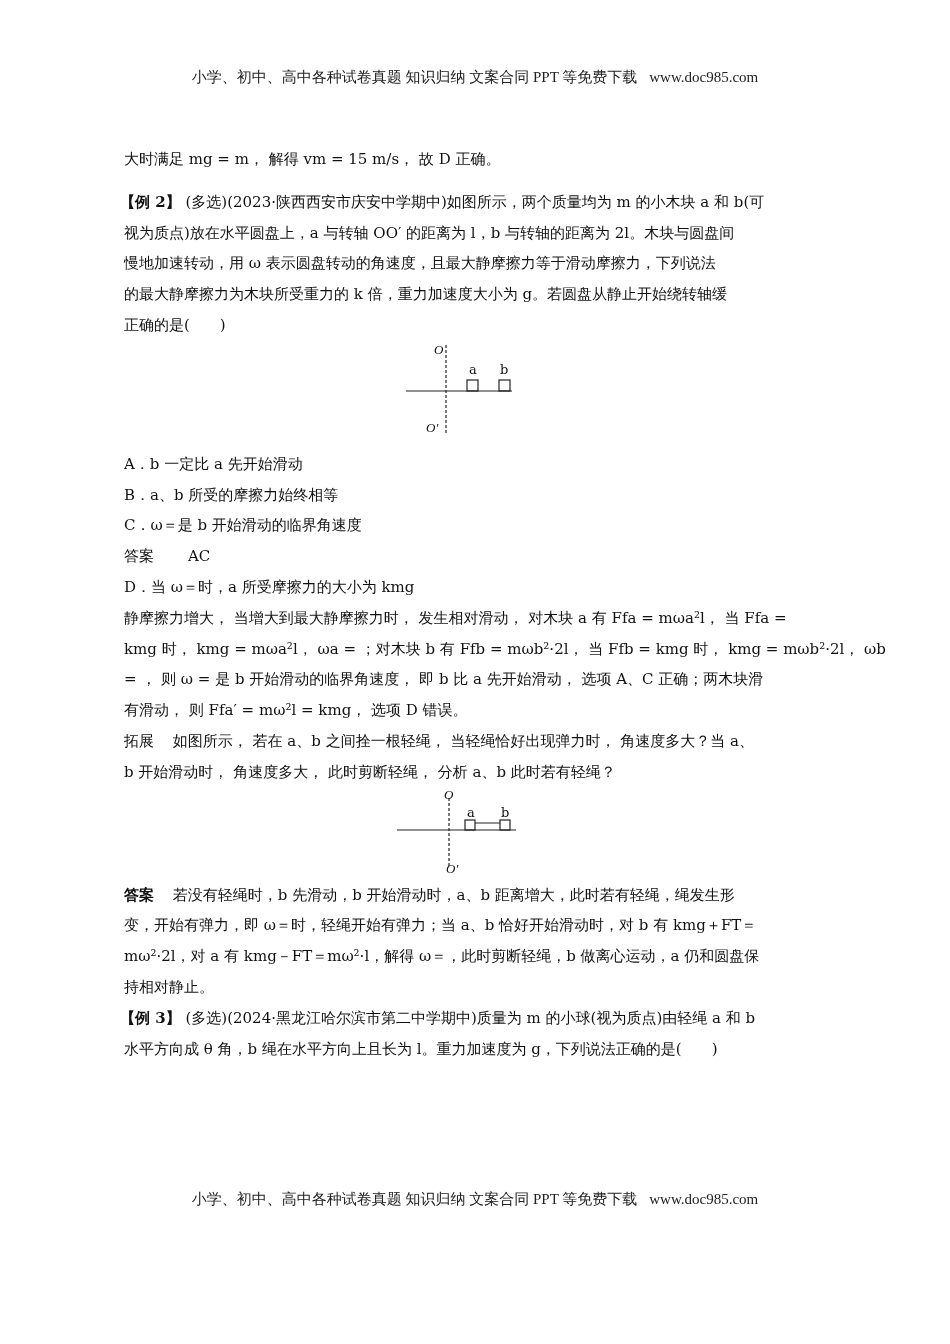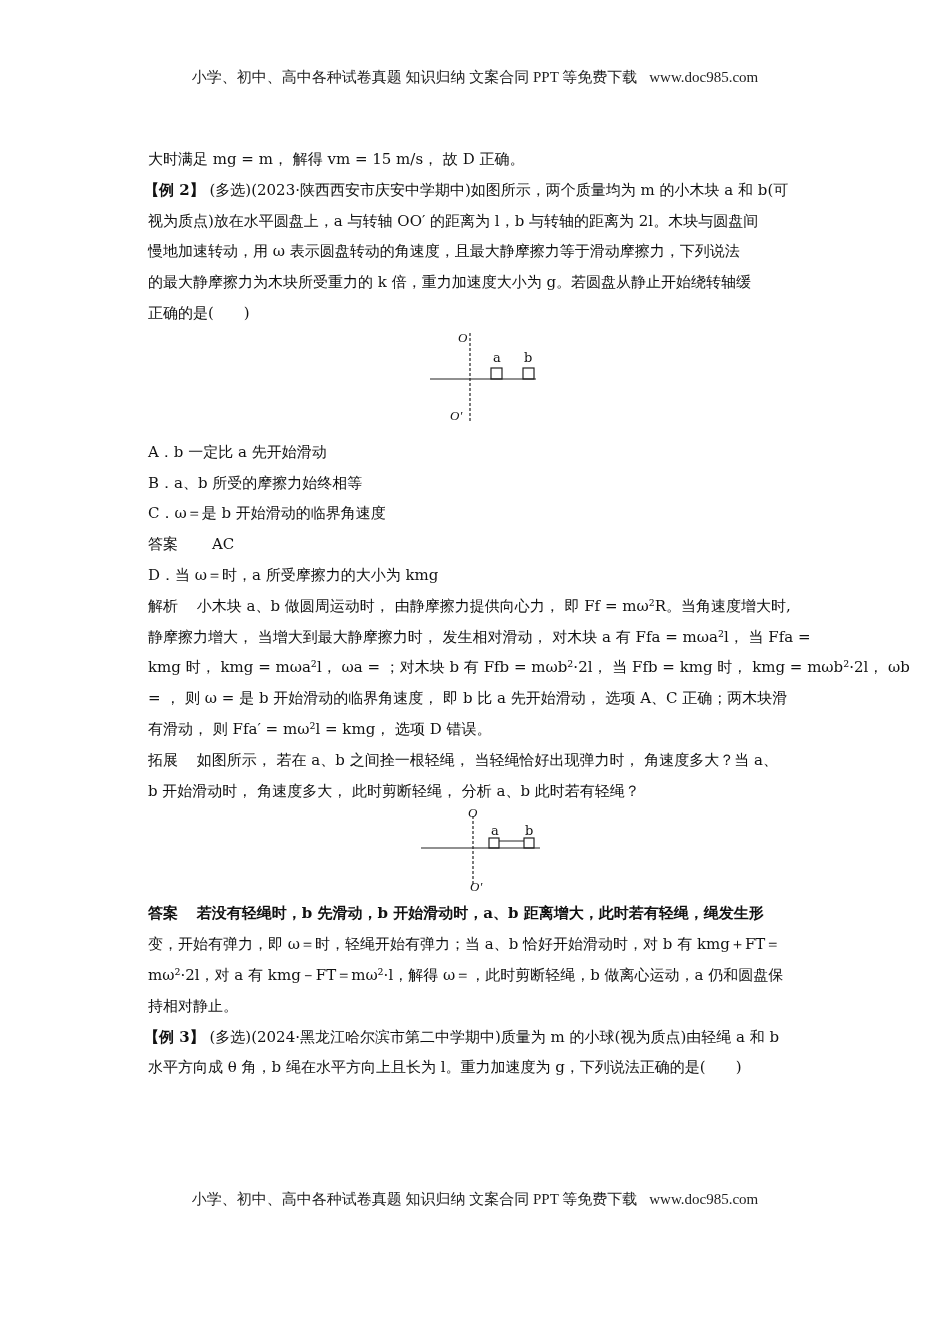--- a/index.html
+++ b/index.html
@@ -1,39 +1,39 @@
 <!DOCTYPE html>
 <html><head>
 <meta charset="utf-8">
 <style>
   html, body { margin:0; padding:0; background:#ffffff; }
   body { width:950px; height:1344px; position:relative; overflow:hidden;
          font-family:"DejaVu Serif","Liberation Serif",serif; color:#111; }
   .hdr { position:absolute; left:0; width:950px; text-align:center; font-size:15px;
          font-family:"Liberation Serif","DejaVu Serif",serif; color:#222; }
   .hdr .url { margin-left:12px;text-align:center; }
-  .content { position:absolute; left:148px; top:144px; width:675px; font-size:15px; line-height:30.8px; }
+  .content { position:absolute; left:124px; top:144px; width:675px; font-size:15px; line-height:30.8px; }
   .line { white-space:nowrap; height:30.8px; overflow:visible; }
   .it { font-style:italic; font-family:"Liberation Serif",serif; }
   .b { font-weight:bold; }
   .tag { font-weight:bold; }
   .fig { position:relative; margin:0 auto; }
   .gap { display:inline-block; width:34px; }
 </style>
 </head>
 <body>
 
 <div class="hdr" style="top:68px;">
   <span>小学、初中、高中各种试卷真题  知识归纳  文案合同  PPT 等免费下载</span><span class="url">www.doc985.com</span>
 </div>
 
 <div class="content">
   <div class="line">大时满足 mg = m， 解得 vm = 15 m/s， 故 D 正确。</div>
 
-  <div class="line" style="margin-left:-4px;">
+  <div class="line" style="margin-left:-4px;margin-top:12px;">
     <span class="tag">【例 2】</span>
     <span>(多选)(2023·陕西西安市庆安中学期中)如图所示，两个质量均为 m 的小木块 a 和 b(可</span>
   </div>
   <div class="line">视为质点)放在水平圆盘上，a 与转轴 OO′ 的距离为 l，b 与转轴的距离为 2l。木块与圆盘间</div>
   <div class="line">慢地加速转动，用 ω 表示圆盘转动的角速度，且最大静摩擦力等于滑动摩擦力，下列说法</div>
   <div class="line">的最大静摩擦力为木块所受重力的 k 倍，重力加速度大小为 g。若圆盘从静止开始绕转轴缓</div>
   <div class="line">正确的是(　　)</div>
 
   <div class="fig" style="width:675px;height:108px;">
     <svg width="675" height="108" style="position:absolute;left:0;top:0;">
@@ -49,24 +49,20 @@
   </div>
 
   <div class="line">A．b 一定比 a 先开始滑动</div>
   <div class="line">B．a、b 所受的摩擦力始终相等</div>
   <div class="line">C．ω＝是 b 开始滑动的临界角速度</div>
   <div class="line">
     <span>答案</span><span class="gap"></span><span>AC</span>
   </div>
   <div class="line">D．当 ω＝时，a 所受摩擦力的大小为 kmg</div>
 
-  <div class="line">
-    <span>解析</span>
-    <span style="margin-left:14px;">小木块 a、b 做圆周运动时， 由静摩擦力提供向心力， 即 Ff = mω²R。当角速度增大时,</span>
-  </div>
   <div class="line">静摩擦力增大， 当增大到最大静摩擦力时， 发生相对滑动， 对木块 a 有 Ffa = mωa²l， 当 Ffa =</div>
   <div class="line">kmg 时， kmg = mωa²l， ωa = ；对木块 b 有 Ffb = mωb²·2l， 当 Ffb = kmg 时， kmg = mωb²·2l， ωb</div>
   <div class="line">= ， 则 ω = 是 b 开始滑动的临界角速度， 即 b 比 a 先开始滑动， 选项 A、C 正确；两木块滑</div>
   <div class="line">有滑动， 则 Ffa′ = mω²l = kmg， 选项 D 错误。</div>
 
   <div class="line">
     <span>拓展</span>
     <span style="margin-left:14px;">如图所示， 若在 a、b 之间拴一根轻绳， 当轻绳恰好出现弹力时， 角速度多大？当 a、</span>
   </div>
   <div class="line">b 开始滑动时， 角速度多大， 此时剪断轻绳， 分析 a、b 此时若有轻绳？</div>
@@ -80,21 +76,21 @@
       <line x1="351" y1="35" x2="376" y2="35" stroke="#222" stroke-width="1"></line>
     </svg>
     <span class="it" style="position:absolute;left:320px;top:-8px;font-size:13px;">O</span>
     <span class="it" style="position:absolute;left:322px;top:66px;font-size:13px;">O′</span>
     <span style="position:absolute;left:343px;top:10px;font-size:13px;">a</span>
     <span style="position:absolute;left:377px;top:10px;font-size:13px;">b</span>
   </div>
 
   <div class="line">
     <span class="b">答案</span>
-    <span style="margin-left:14px;font-weight:bold;">若没有轻绳时，b 先滑动，b 开始滑动时，a、b 距离增大，此时若有轻绳，绳发生形</span>
+    <span style="margin-left:14px;">若没有轻绳时，b 先滑动，b 开始滑动时，a、b 距离增大，此时若有轻绳，绳发生形</span>
   </div>
   <div class="line">变，开始有弹力，即 ω＝时，轻绳开始有弹力；当 a、b 恰好开始滑动时，对 b 有 kmg＋FT＝</div>
   <div class="line">mω²·2l，对 a 有 kmg－FT＝mω²·l，解得 ω＝，此时剪断轻绳，b 做离心运动，a 仍和圆盘保</div>
   <div class="line">持相对静止。</div>
 
   <div class="line" style="margin-left:-4px;">
     <span class="tag">【例 3】</span>
     <span>(多选)(2024·黑龙江哈尔滨市第二中学期中)质量为 m 的小球(视为质点)由轻绳 a 和 b</span>
   </div>
   <div class="line">水平方向成 θ 角，b 绳在水平方向上且长为 l。重力加速度为 g，下列说法正确的是(　　)</div>

